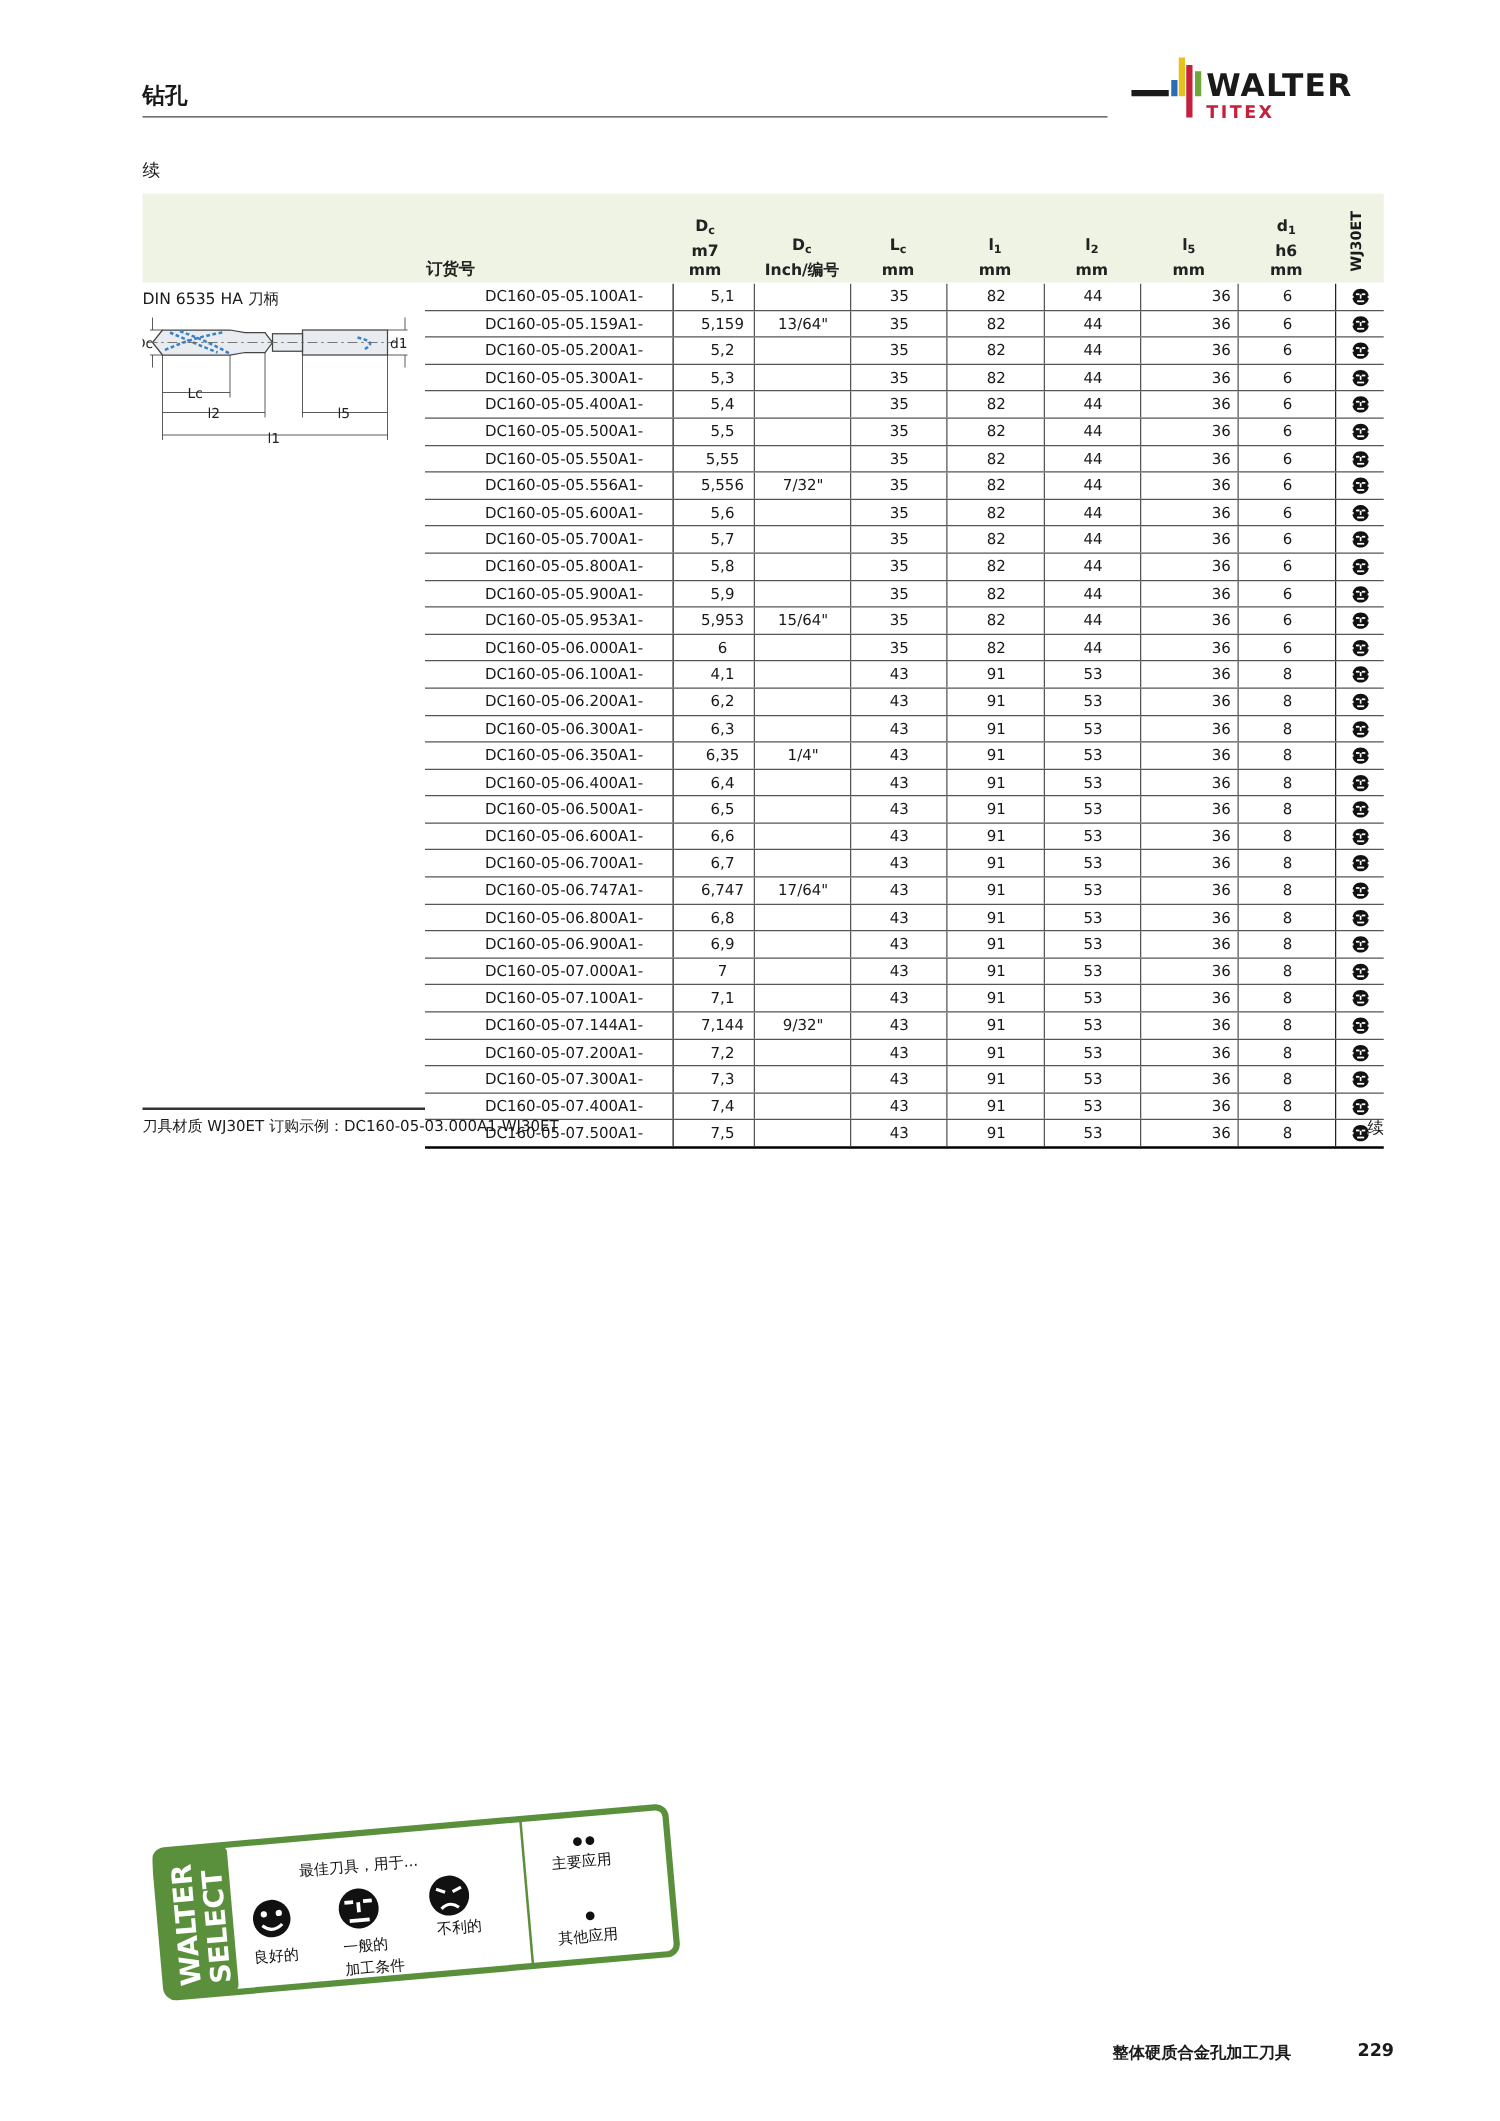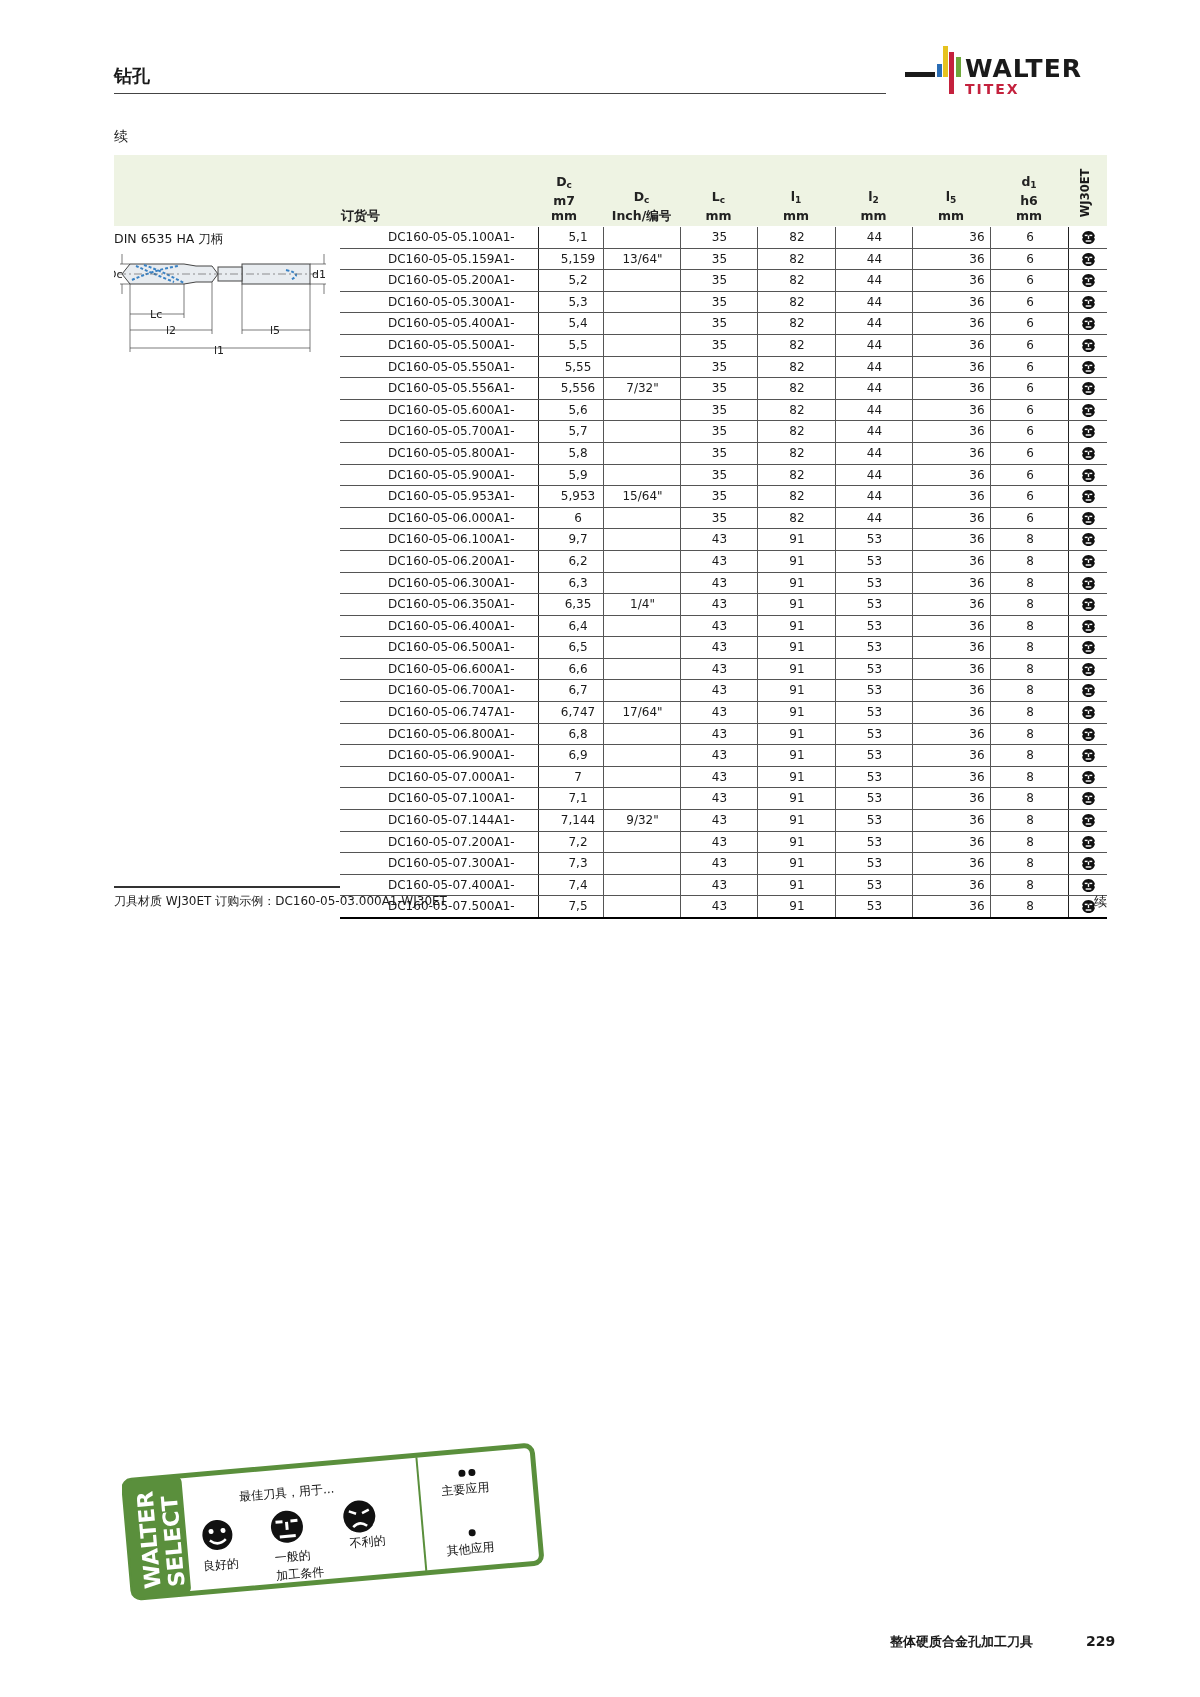--- a/index.html
+++ b/index.html
@@ -433,21 +433,21 @@
         <rect x="14" y="7" width="2" height="2" fill="#fff"></rect>
         <rect x="4" y="5" width="3" height="1.5" fill="#fff"></rect>
         <rect x="9" y="5" width="3" height="1.5" fill="#fff"></rect>
         <rect x="7.3" y="6" width="1.4" height="3.5" fill="#fff"></rect>
         <rect x="5" y="11" width="6" height="1.5" fill="#fff"></rect>
       </svg>
     </div>
   </div>
     <div class="row">
     <div class="c c-part">DC160-05-06.100A1-</div>
-    <div class="c c-dc">9,7</div>
+    <div class="c c-dc">4,1</div>
     <div class="c c-inch"></div>
     <div class="c c-lc">43</div>
     <div class="c c-l1">91</div>
     <div class="c c-l2">53</div>
     <div class="c c-l5">36</div>
     <div class="c c-d1">8</div>
     <div class="c c-wj">
       <svg width="15" height="15" viewBox="0 0 16 16">
         <path d="M8 1 C12 1 15 4 15 8 C15 12 12 15 8 15 C4 15 1 12 1 8 C1 4 4 1 8 1 Z" fill="#111"></path>
         <rect x="0" y="7" width="2" height="2" fill="#fff"></rect>

